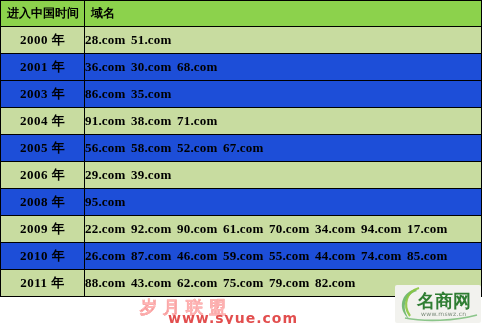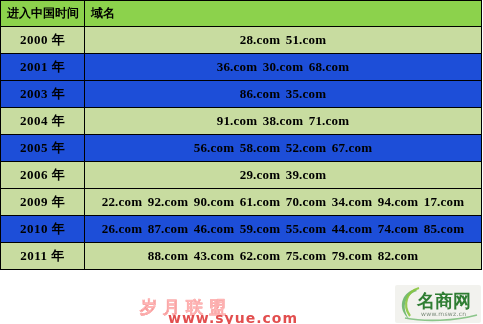--- a/index.html
+++ b/index.html
@@ -61,21 +61,20 @@
     font-size: 13px;
     letter-spacing: 0.5px;
   }
   td.domains-cell {
     padding-left: 7px;
     font-family: "Liberation Serif", "DejaVu Serif", serif;
     font-weight: bold;
     font-size: 12.5px;
     white-space: nowrap;
     overflow: hidden;
-    text-align: center;
   }
   td.domains-cell .dom {
     display: inline-block;
     width: 46px;
     letter-spacing: 0.2px;
   }
 
   
   #watermark-text {
     position: absolute;
@@ -181,20 +180,24 @@
           <td class="domains-cell"><span class="dom">91.com</span><span class="dom">38.com</span><span class="dom">71.com</span></td>
         </tr>
         <tr class="row-dark">
           <td class="year-cell">2005 年</td>
           <td class="domains-cell"><span class="dom">56.com</span><span class="dom">58.com</span><span class="dom">52.com</span><span class="dom">67.com</span></td>
         </tr>
         <tr class="row-light">
           <td class="year-cell">2006 年</td>
           <td class="domains-cell"><span class="dom">29.com</span><span class="dom">39.com</span></td>
         </tr>
+        <tr class="row-dark">
+          <td class="year-cell">2008 年</td>
+          <td class="domains-cell"><span class="dom">95.com</span></td>
+        </tr>
         <tr class="row-light">
           <td class="year-cell">2009 年</td>
           <td class="domains-cell"><span class="dom">22.com</span><span class="dom">92.com</span><span class="dom">90.com</span><span class="dom">61.com</span><span class="dom">70.com</span><span class="dom">34.com</span><span class="dom">94.com</span><span class="dom">17.com</span></td>
         </tr>
         <tr class="row-dark">
           <td class="year-cell">2010 年</td>
           <td class="domains-cell"><span class="dom">26.com</span><span class="dom">87.com</span><span class="dom">46.com</span><span class="dom">59.com</span><span class="dom">55.com</span><span class="dom">44.com</span><span class="dom">74.com</span><span class="dom">85.com</span></td>
         </tr>
         <tr class="row-light">
           <td class="year-cell">2011 年</td>

